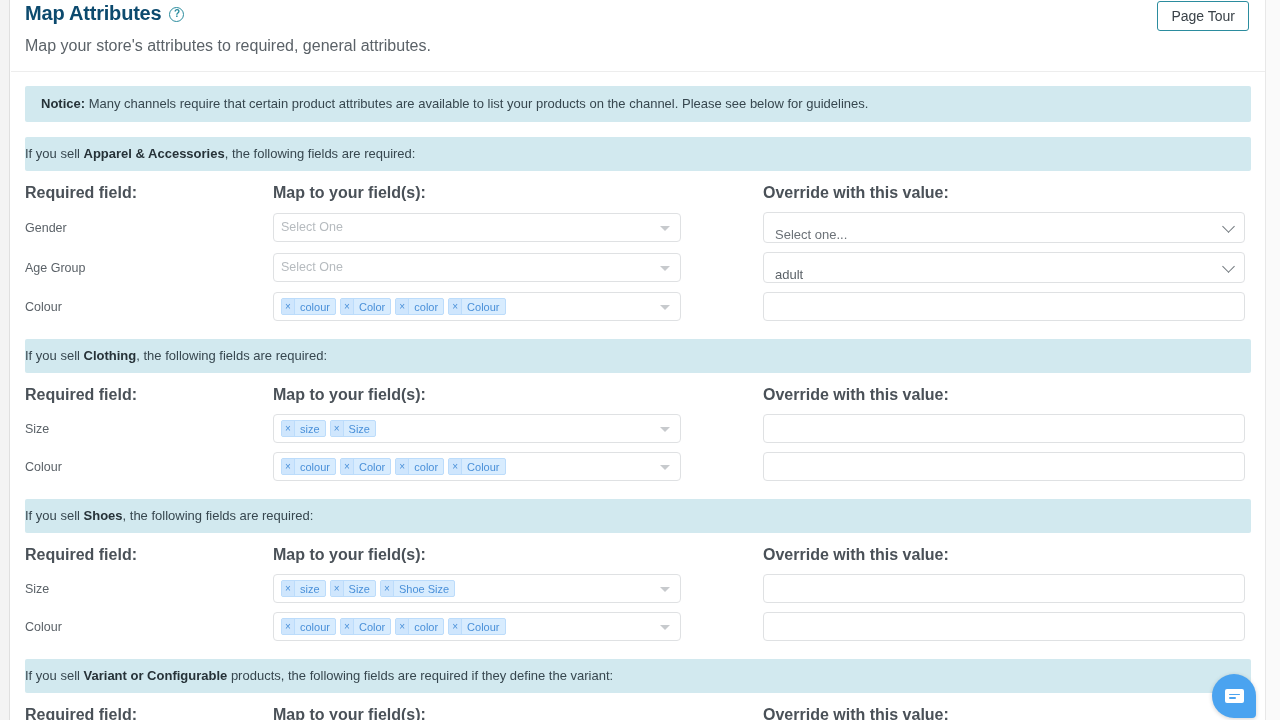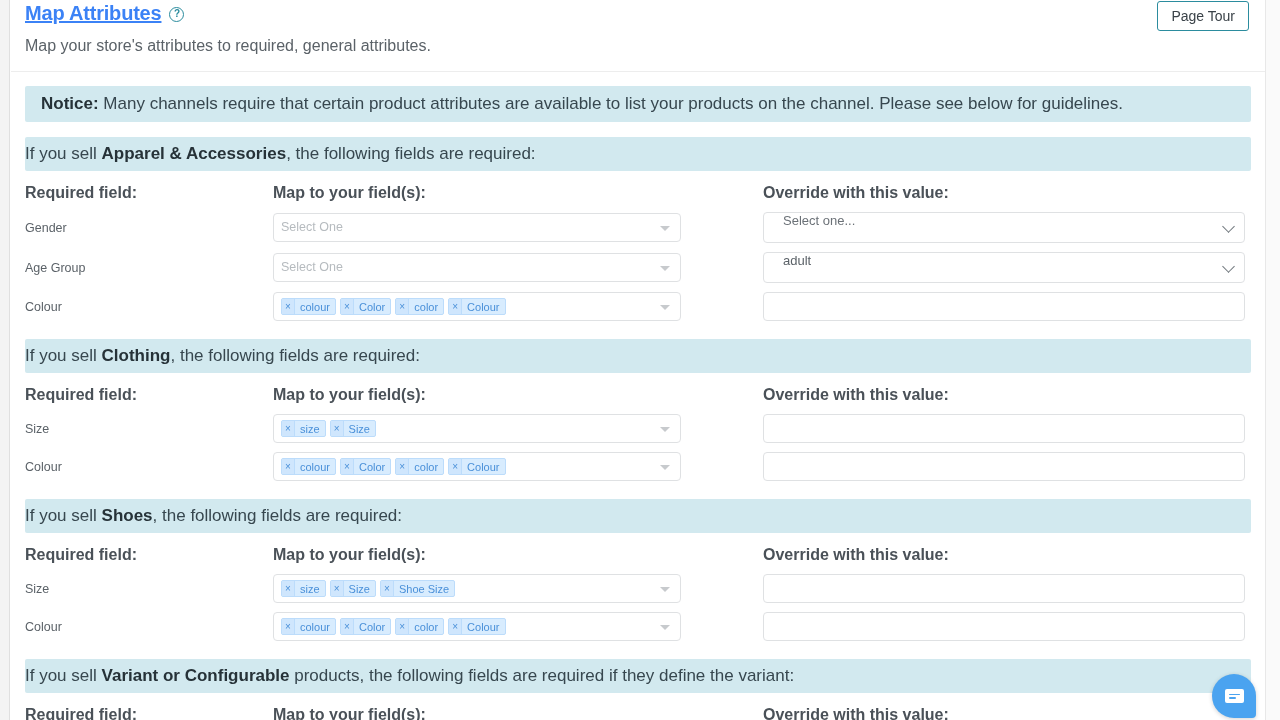--- a/index.html
+++ b/index.html
@@ -47,25 +47,24 @@
   }
   .title-row {
     display: flex;
     align-items: center;
     gap: 8px;
     padding-top: 1px;
   }
   .page-title {
     font-size: 20px;
     font-weight: bold;
-    color: #3b82f6;
+    color: #0c4a6e;
     letter-spacing: -0.2px;
     line-height: 24px;
     margin: 0;
-    text-decoration: underline;
   }
   .help-icon {
     width: 15px; height: 15px;
     border-radius: 50%;
     border: 1.5px solid #2b8c9e;
     color: #2b8c9e;
     font-size: 10px;
     font-weight: bold;
     line-height: 12px;
     text-align: center;
@@ -94,21 +93,21 @@
   }
 
   
   .page-body {
     padding: 14px 14px 0 14px;
   }
 
   .banner {
     background: #d2e9ef;
     color: #37474f;
-    font-size: 17px;
+    font-size: 13px;
     line-height: 14px;
     padding: 11px 16px;
     margin-bottom: 15px;
     border-radius: 2px;
   }
   .banner b { font-weight: bold; color: #263238; }
   .banner.section-banner {
     padding: 10px 0;
     margin-bottom: 13px;
   }
@@ -195,22 +194,22 @@
 
   
   .override-select {
     position: relative;
     width: 482px;
     height: 31px;
     border: 1px solid #dfe1e3;
     border-radius: 4px;
     background: #fff;
     display: flex;
-    align-items: flex-start;
-    padding: 0 28px 0 19px;
+    align-items: flex-end;
+    padding: 0 28px 0 11px;
     font-size: 13px;
     color: #5b6268;
     cursor: pointer;
   }
   .override-select.placeholder { color: #6b7177; }
   .sel-chevron {
     position: absolute;
     right: 11px;
     top: 50%;
     width: 9px; height: 9px;

